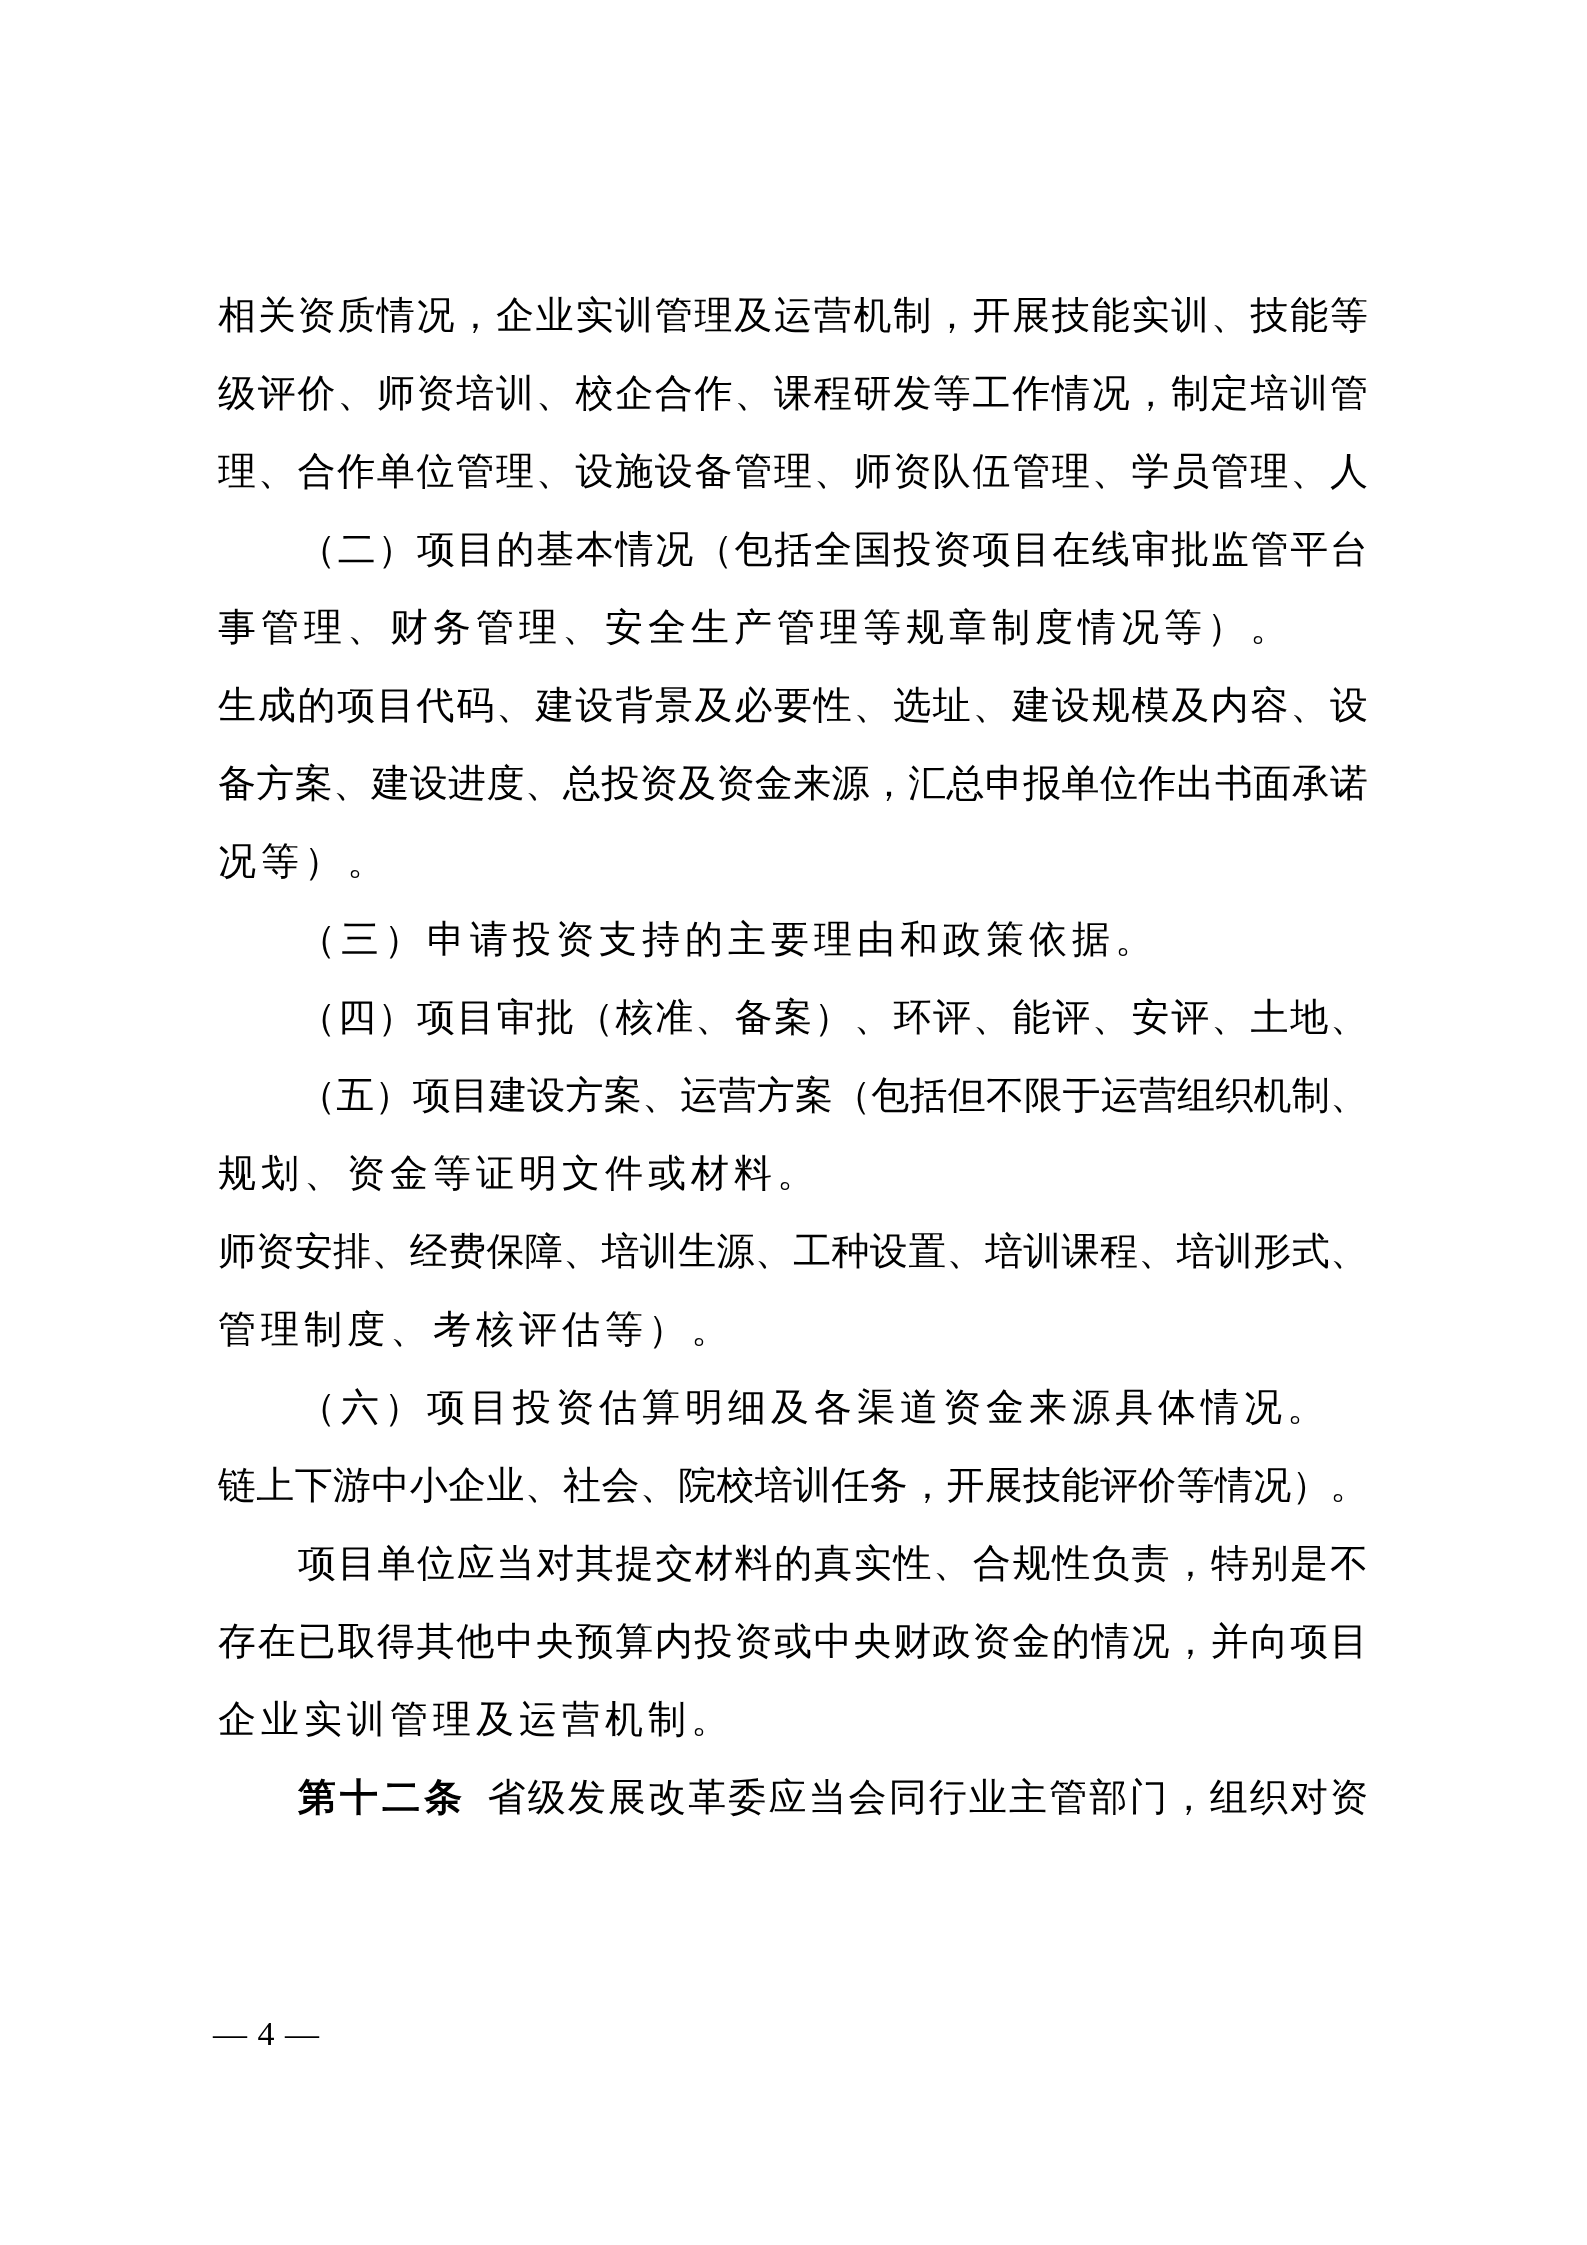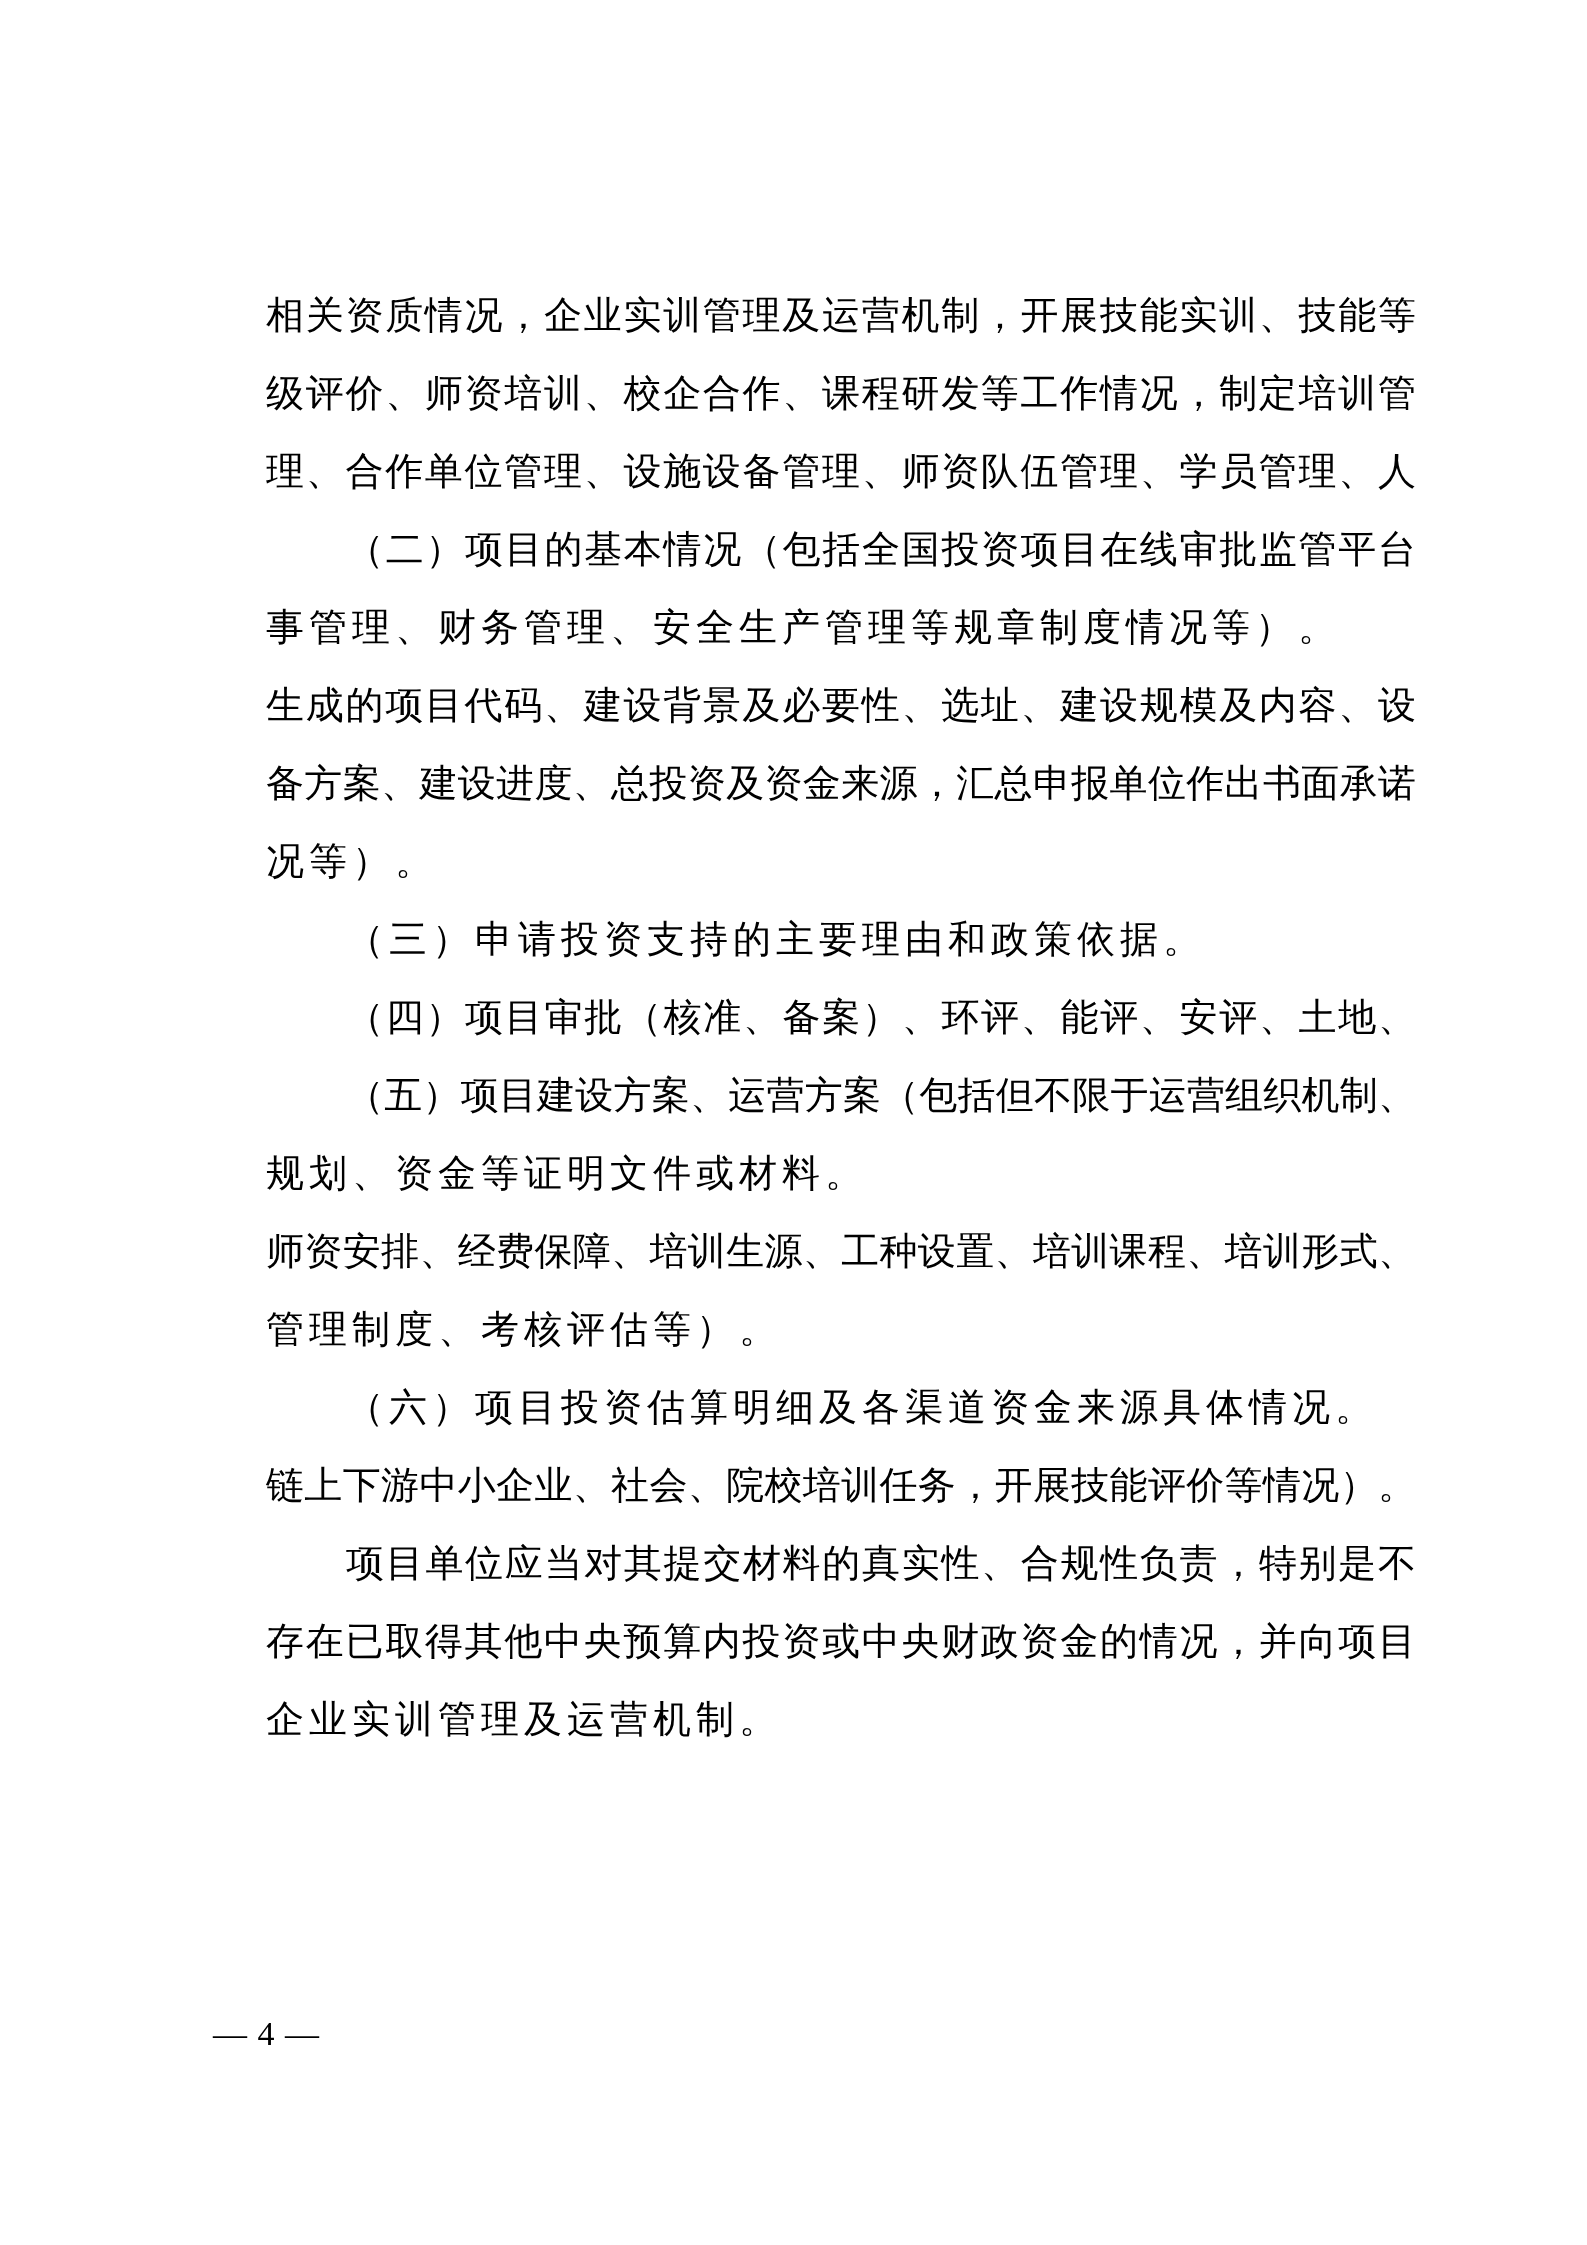--- a/index.html
+++ b/index.html
@@ -24,21 +24,20 @@
   }
   .line {
     box-sizing: border-box;
     width: 1150px;
     height: 78px;
     line-height: 78px;
     font-size: 38px;
     letter-spacing: 5px;
     white-space: nowrap;
     text-align: left;
-    margin-left: 48px;
   }
   .line.fill {
     letter-spacing: 0;
     white-space: normal;
     text-align: justify;
     text-align-last: justify;
   }
   .line.indent {
     padding-left: 80px;
   }
@@ -74,15 +73,16 @@
       <div class="line fill indent">（四）项目审批（核准、备案）、环评、能评、安评、土地、</div>
       <div class="line fill indent">（五）项目建设方案、运营方案（包括但不限于运营组织机制、</div>
       <div class="line">规划、资金等证明文件或材料。</div>
       <div class="line fill">师资安排、经费保障、培训生源、工种设置、培训课程、培训形式、</div>
       <div class="line">管理制度、考核评估等）。</div>
       <div class="line indent">（六）项目投资估算明细及各渠道资金来源具体情况。</div>
       <div class="line fill">链上下游中小企业、社会、院校培训任务，开展技能评价等情况）。</div>
       <div class="line fill indent">项目单位应当对其提交材料的真实性、合规性负责，特别是不</div>
       <div class="line fill">存在已取得其他中央预算内投资或中央财政资金的情况，并向项目</div>
       <div class="line">企业实训管理及运营机制。</div>
+      <div class="line fill indent"><b>第十二条</b> 省级发展改革委应当会同行业主管部门，组织对资</div>
     </div>
   <div class="page-number">— 4 —</div>
 </div>
 
 </body></html>

